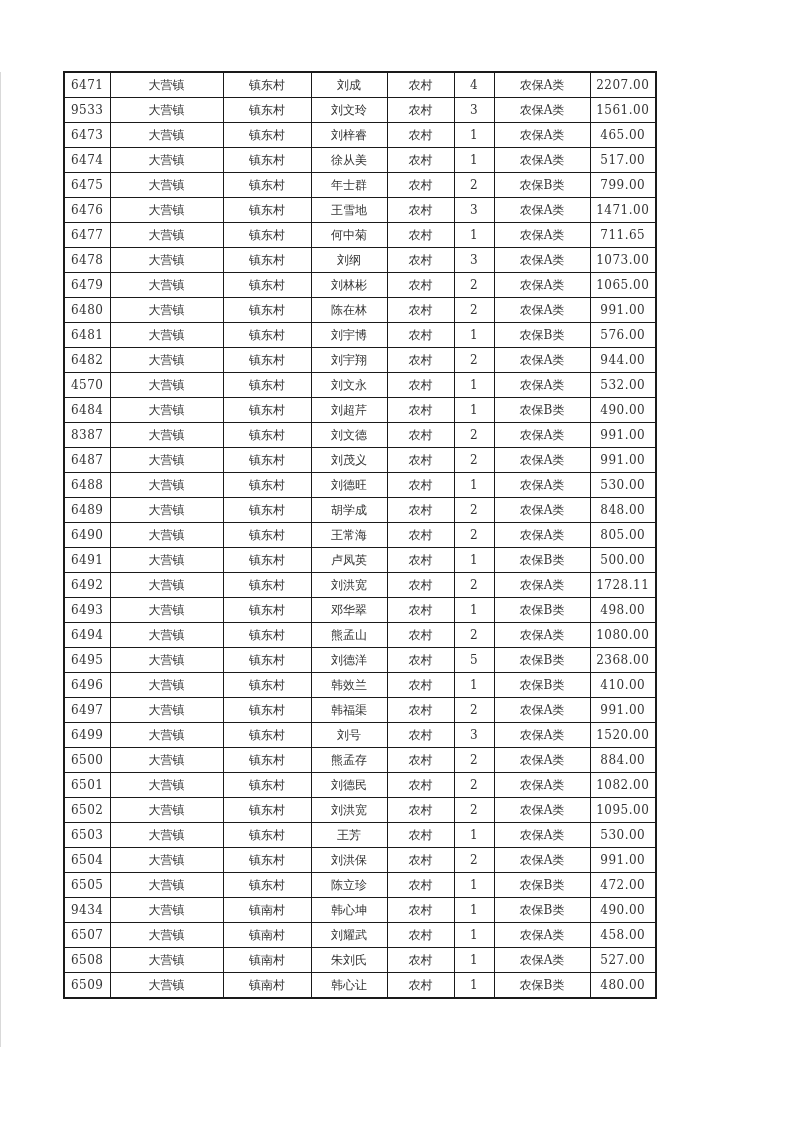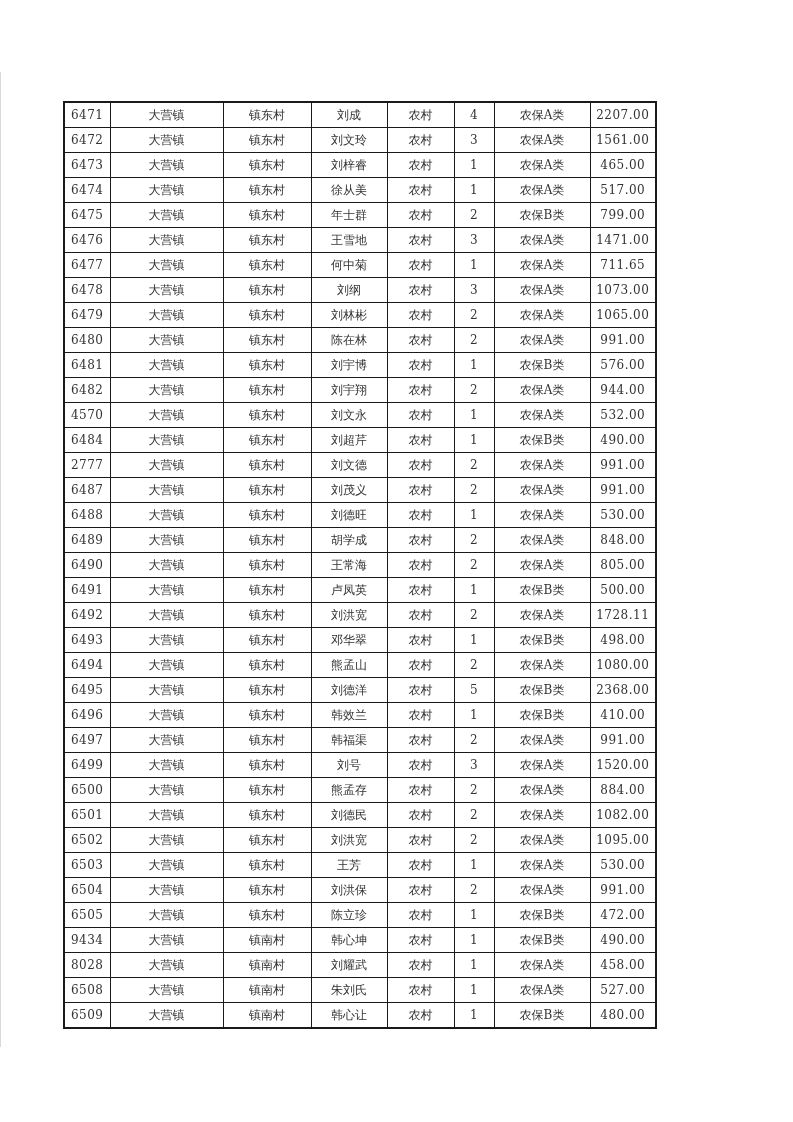--- a/index.html
+++ b/index.html
@@ -19,21 +19,20 @@
     height: 975px;
     background: #d9d9d9;
   }
   table.grid {
     position: absolute;
     left: 63px;
     top: 71px;
     border-collapse: collapse;
     table-layout: fixed;
     border: 2px solid #1a1a1a;
-    margin-top: 30px;
   }
   table.grid td {
     border: 1px solid #1a1a1a;
     height: 24px;
     padding: 0 2px;
     text-align: center;
     vertical-align: middle;
     font-size: 12px;
     color: #333333;
     white-space: nowrap;
@@ -62,21 +61,21 @@
           <td class="num">6471</td>
           <td>大营镇</td>
           <td>镇东村</td>
           <td>刘成</td>
           <td>农村</td>
           <td class="num">4</td>
           <td>农保A类</td>
           <td class="num">2207.00</td>
         </tr>
         <tr>
-          <td class="num">6472</td>
+          <td class="num">9533</td>
           <td>大营镇</td>
           <td>镇东村</td>
           <td>刘文玲</td>
           <td>农村</td>
           <td class="num">3</td>
           <td>农保A类</td>
           <td class="num">1561.00</td>
         </tr>
         <tr>
           <td class="num">6473</td>
@@ -192,21 +191,21 @@
           <td class="num">6484</td>
           <td>大营镇</td>
           <td>镇东村</td>
           <td>刘超芹</td>
           <td>农村</td>
           <td class="num">1</td>
           <td>农保B类</td>
           <td class="num">490.00</td>
         </tr>
         <tr>
-          <td class="num">2777</td>
+          <td class="num">8387</td>
           <td>大营镇</td>
           <td>镇东村</td>
           <td>刘文德</td>
           <td>农村</td>
           <td class="num">2</td>
           <td>农保A类</td>
           <td class="num">991.00</td>
         </tr>
         <tr>
           <td class="num">6487</td>
@@ -392,21 +391,21 @@
           <td class="num">9434</td>
           <td>大营镇</td>
           <td>镇南村</td>
           <td>韩心坤</td>
           <td>农村</td>
           <td class="num">1</td>
           <td>农保B类</td>
           <td class="num">490.00</td>
         </tr>
         <tr>
-          <td class="num">8028</td>
+          <td class="num">6507</td>
           <td>大营镇</td>
           <td>镇南村</td>
           <td>刘耀武</td>
           <td>农村</td>
           <td class="num">1</td>
           <td>农保A类</td>
           <td class="num">458.00</td>
         </tr>
         <tr>
           <td class="num">6508</td>

